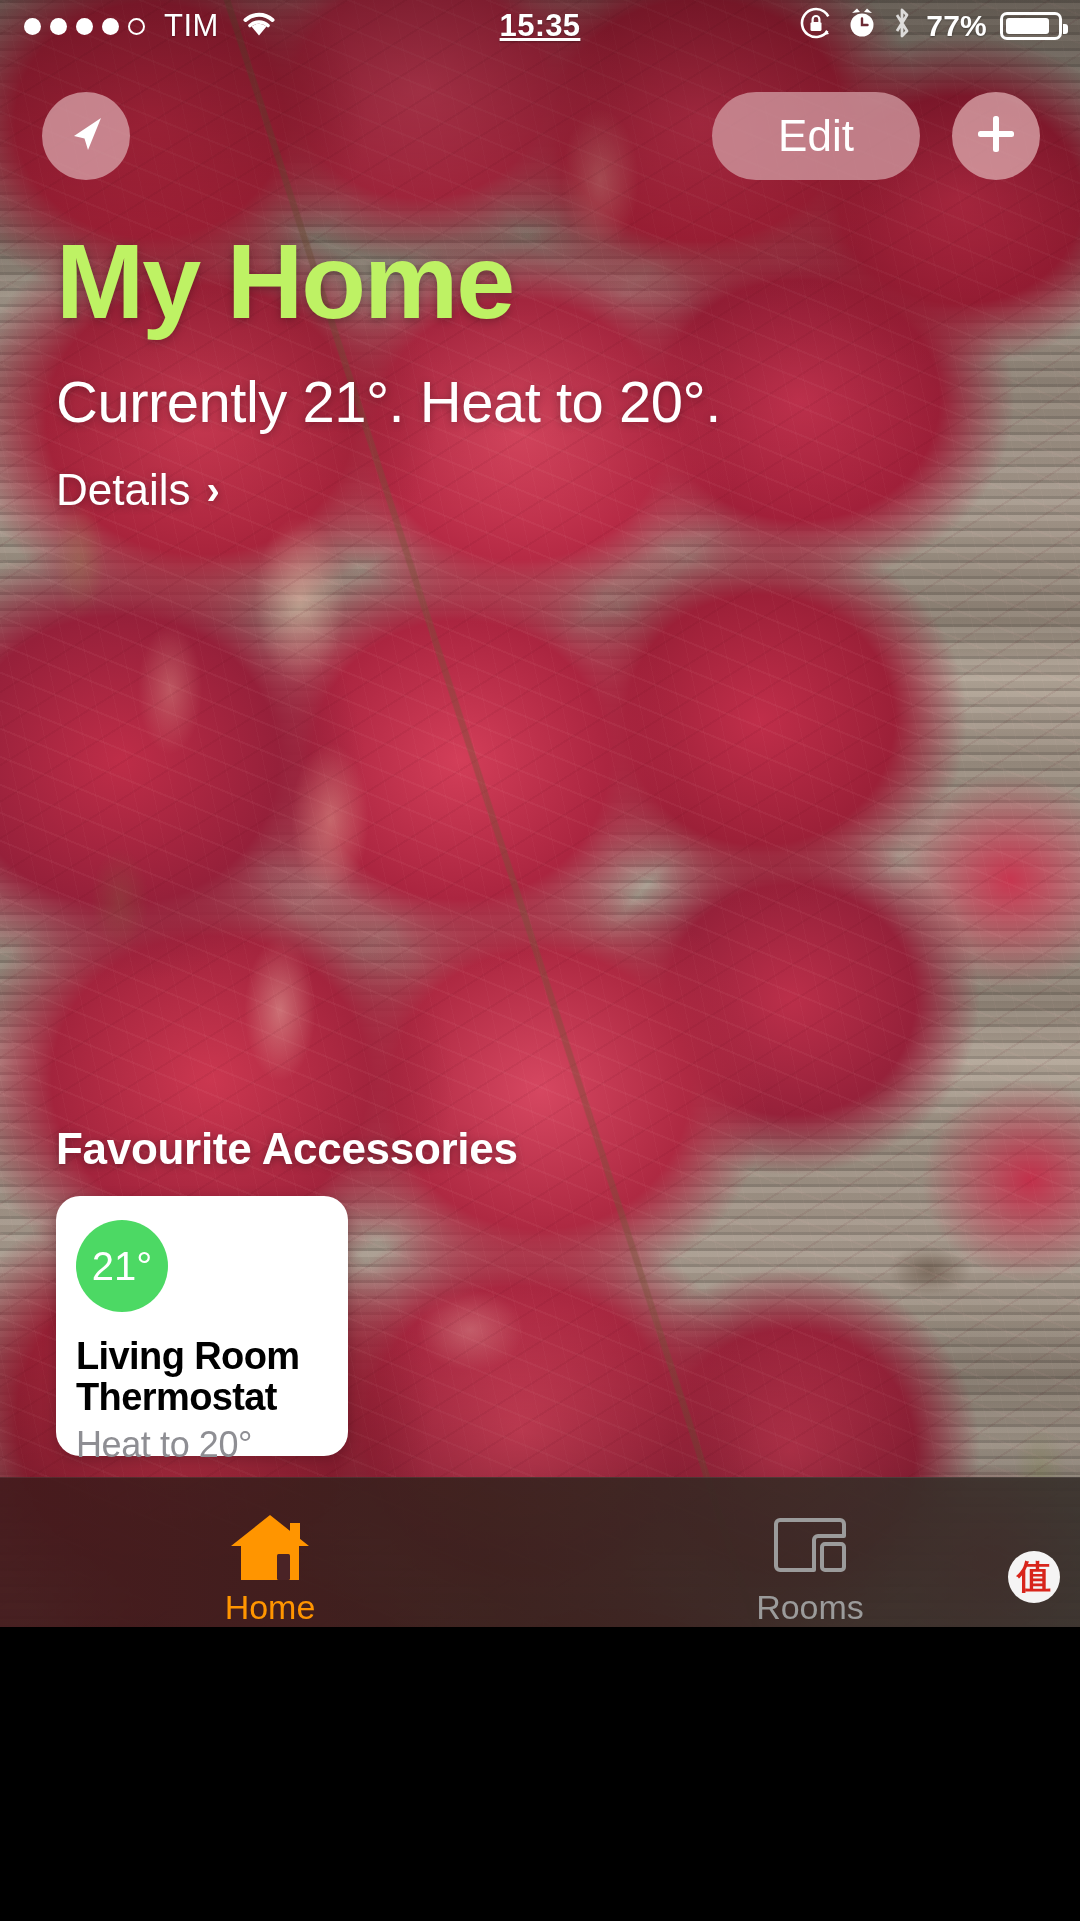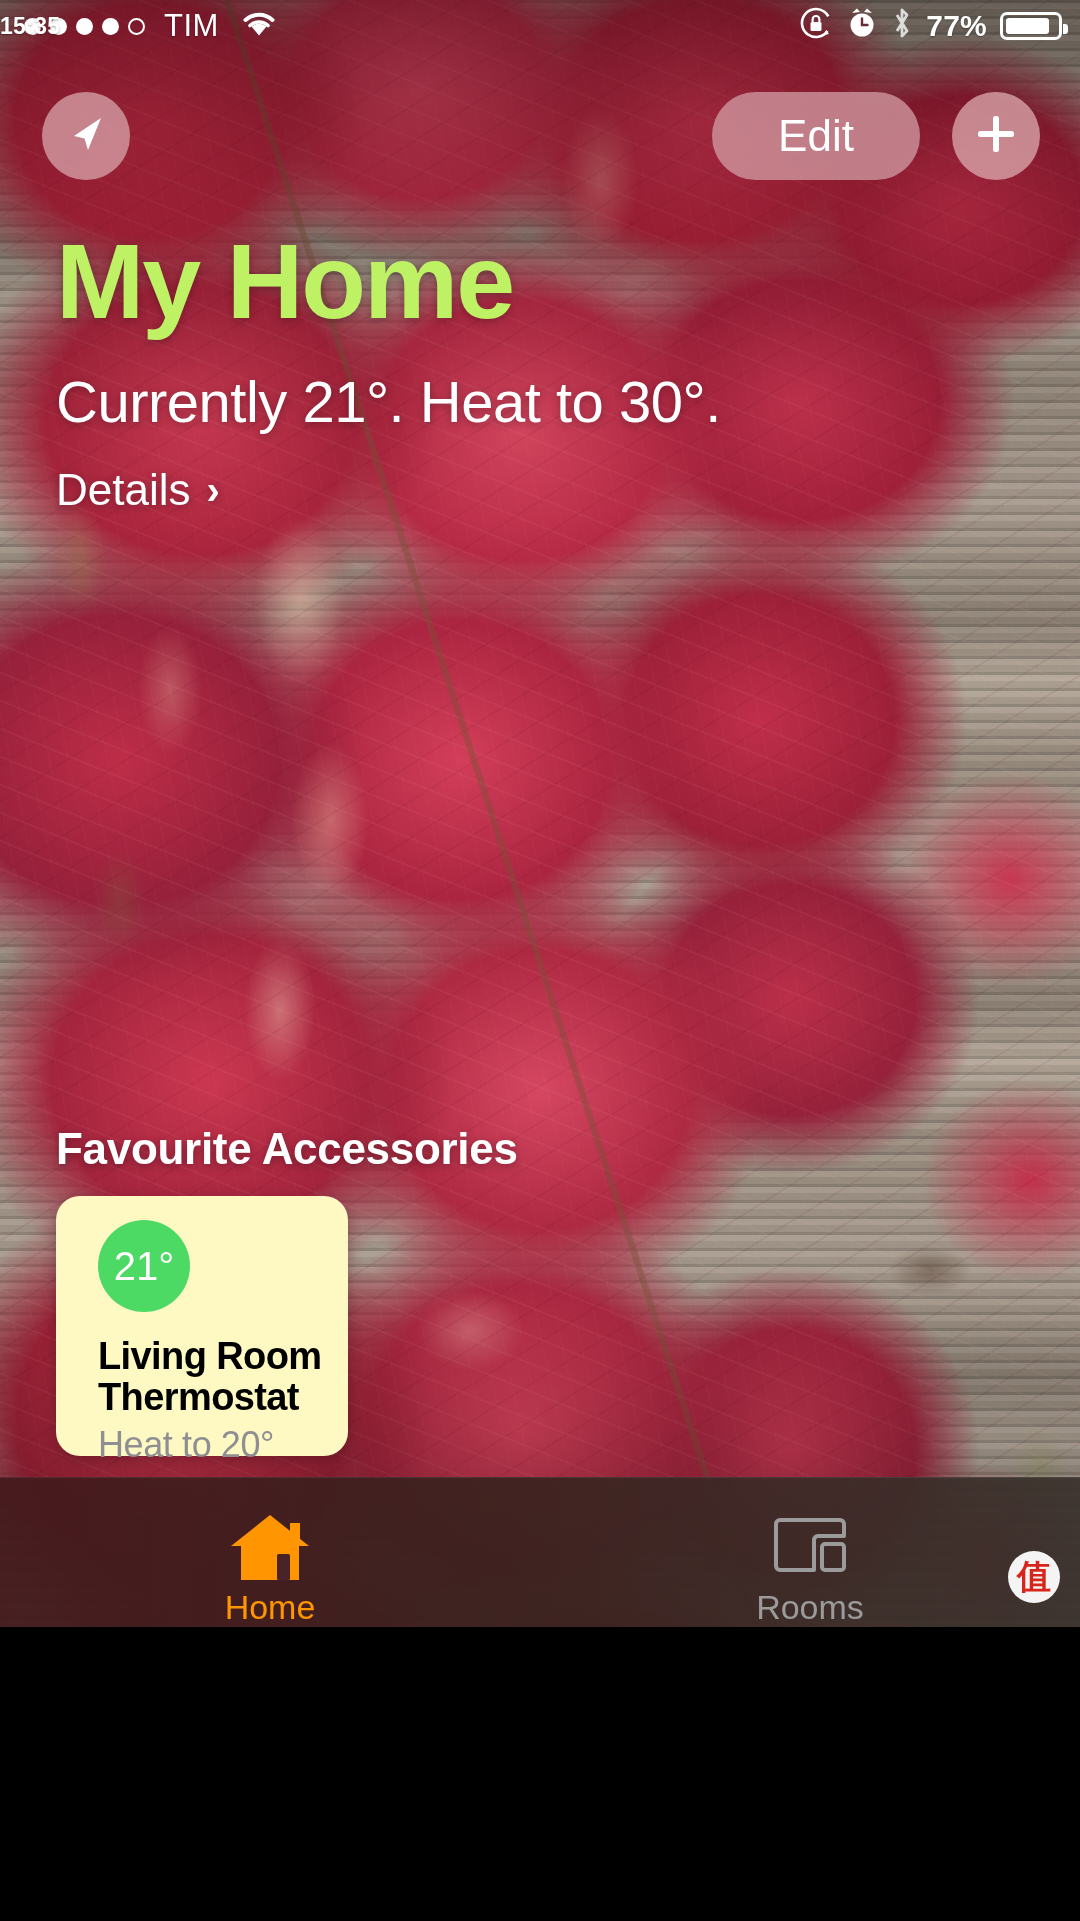--- a/index.html
+++ b/index.html
@@ -91,22 +91,22 @@
     display:flex; align-items:center; color:#fff;
     font-size:30px; font-weight:500;
     text-shadow:0 1px 2px rgba(0,0,0,.35);
   }
   .sb-left { display:flex; align-items:center; gap:9px; padding-left:24px; }
   .dot { width:17px; height:17px; border-radius:50%; background:#fff; }
   .dot.hollow { background:transparent; border:2.5px solid #fff; }
   .carrier { margin-left:10px; font-size:31px; letter-spacing:.5px; }
   .wifi { margin-left:12px; }
   .sb-time {
-    position:absolute; left:0; right:0; 
-    font-size:23px; font-weight:600; letter-spacing:.3px;
+    position:absolute; left:0; right:0; text-align:center;
+    font-size:31px; font-weight:600; letter-spacing:.3px;text-decoration:underline;
   }
   .sb-right { margin-left:auto; display:flex; align-items:center; gap:13px; padding-right:18px; }
   .batt-pct { font-size:30px; font-weight:700; letter-spacing:.2px; }
   .batt {
     position:relative; width:62px; height:28px; border:3px solid #fff; border-radius:7px;
   }
   .batt::after{
     content:""; position:absolute; right:-9px; top:9px; width:5px; height:10px;
     background:#fff; border-radius:0 3px 3px 0;
   }
@@ -145,22 +145,22 @@
   .details .chev { font-size:40px; font-weight:600; }
 
   
   .fav-title {
     position:absolute; left:56px; top:1124px;
     color:#fff; font-size:44px; font-weight:700; letter-spacing:-.3px;
     text-shadow:0 2px 8px rgba(0,0,0,.35);
   }
   .acc-card {
     position:absolute; left:56px; top:1196px; width:292px; height:260px;
-    background:#fef9c3; border-radius:24px; box-shadow:0 4px 14px rgba(0,0,0,.22);
-    padding:24px 26px 0 42px;
+    background:#ffffff; border-radius:24px; box-shadow:0 4px 14px rgba(0,0,0,.22);
+    padding:24px 26px 0 20px;
   }
   .acc-badge {
     width:92px; height:92px; border-radius:50%; background:#4CD964;
     display:flex; align-items:center; justify-content:center;
     color:#fff; font-size:40px; font-weight:500;
   }
   .acc-name {
     margin-top:24px; color:#000; font-size:38px; font-weight:700; line-height:1.08; letter-spacing:-.6px;
   }
   .acc-state { margin-top:6px; color:#8e8e93; font-size:36px; font-weight:500; letter-spacing:-.4px; }
@@ -270,21 +270,21 @@
     <span>
       <svg width="46" height="46" viewBox="0 0 46 46">
         <rect x="20" y="5" width="6" height="36" rx="2.5" fill="#fff"></rect>
         <rect x="5" y="20" width="36" height="6" rx="2.5" fill="#fff"></rect>
       </svg>
     </span>
   </div>
 
   <div class="headline">
     <div class="home-title">My Home</div>
-    <div class="home-sub">Currently 21°. Heat to 30°.</div>
+    <div class="home-sub">Currently 21°. Heat to 20°.</div>
     <div class="details">
       <span>Details</span>
       <span class="chev">›</span>
     </div>
   </div>
 
   <div class="fav-title">Favourite Accessories</div>
 
   <div class="acc-card">
     <div class="acc-badge">

